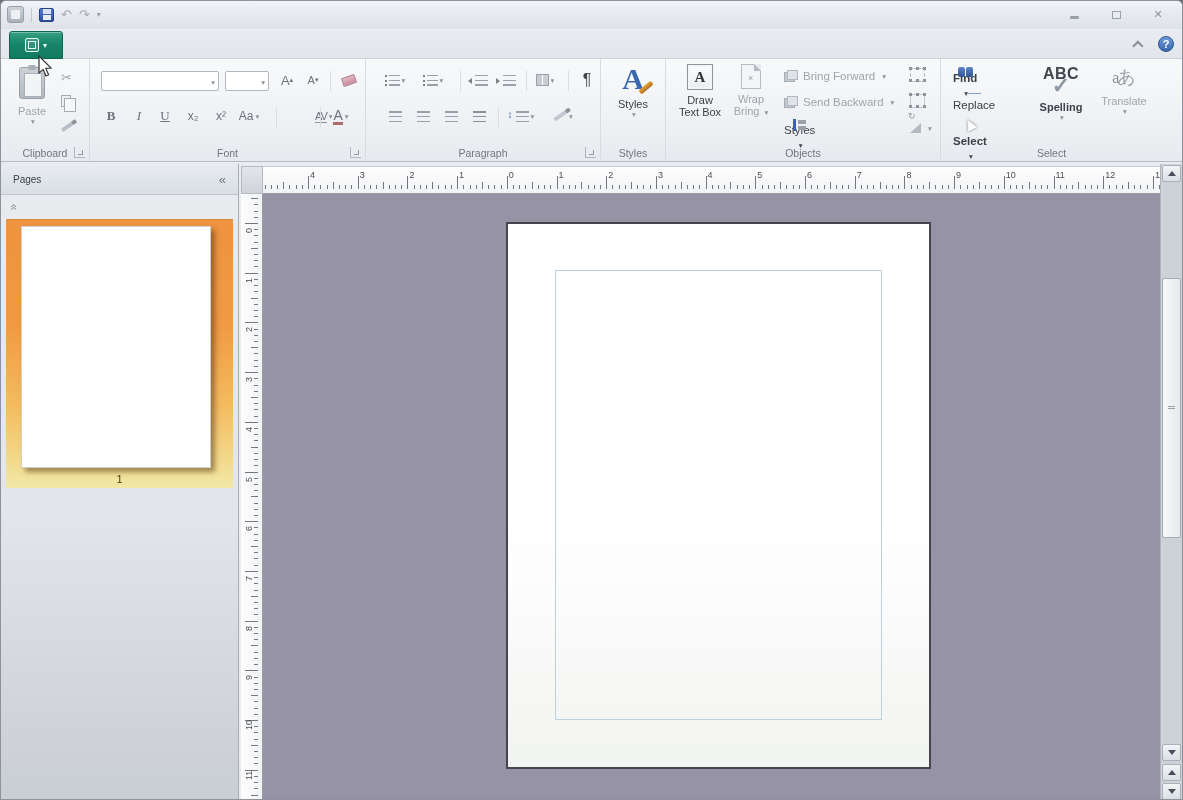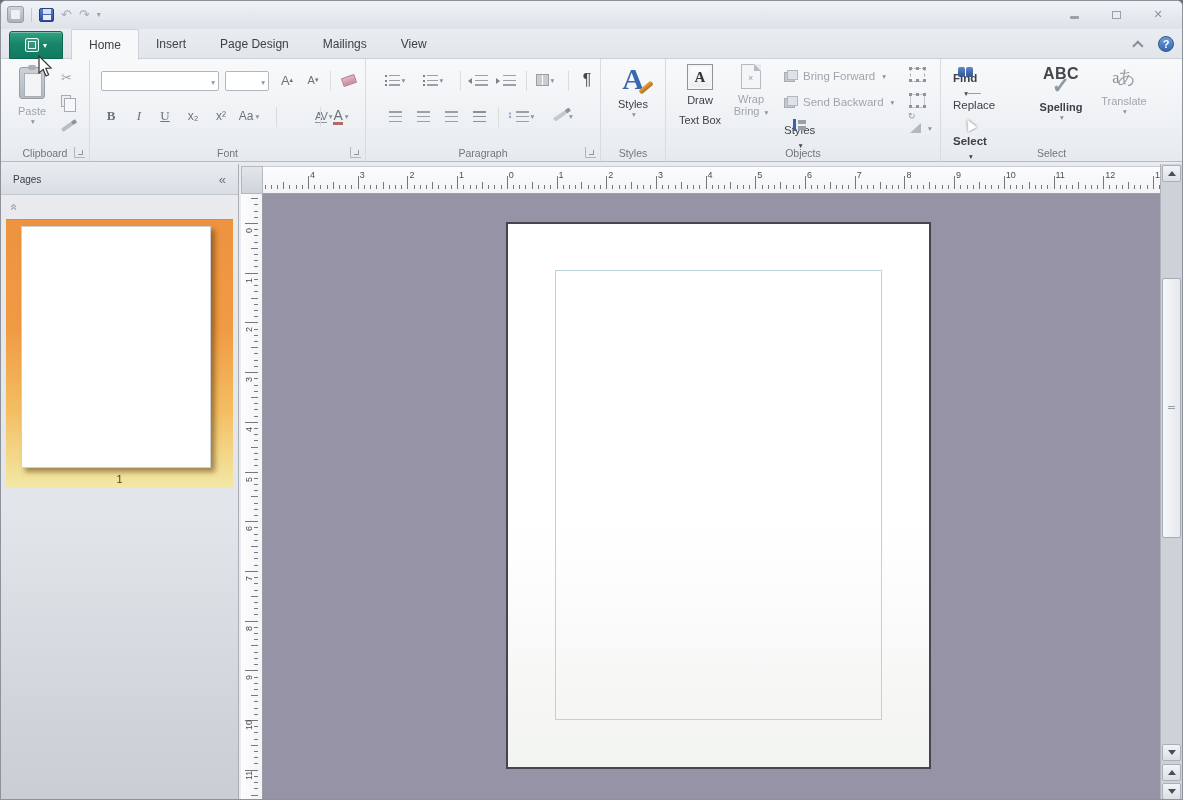--- a/index.html
+++ b/index.html
@@ -255,27 +255,20 @@
         </span>
       <span class="win-btn">✕</span>
     </div>
   </div>
 
   <div class="tabrow">
     <div class="file-btn">
       <span class="file-glyph"></span>
       <span class="file-dd">▾</span>
     </div>
-    <div class="tabs">
-      <div class="tab active">Home</div>
-      <div class="tab">Insert</div>
-      <div class="tab">Page Design</div>
-      <div class="tab">Mailings</div>
-      <div class="tab">View</div>
-    </div>
     <div class="ribbon-right">
       <span class="caret-up"></span>
       <span class="help-btn">?</span>
     </div>
   </div>
 
   <div class="ribbon">
 
     <div class="rgroup" style="left:0;width:89px;">
       <div class="paste-btn">
@@ -402,21 +395,21 @@
       </div>
       <div class="rgroup-label">Styles</div>
     </div>
 
     <div class="rgroup" style="left:665px;width:275px;">
       <div class="bigbtn" style="left:8px;width:52px;top:5px;">
         <span class="dtb-icon">
             <span>A</span>
           </span>
         <span class="biglabel en" style="margin-top:4px;">Draw</span>
-        <span class="biglabel en" style="margin-top:8px;">Text Box</span>
+        <span class="biglabel en" style="margin-top:0;">Text Box</span>
       </div>
       <div class="bigbtn" style="left:62px;width:46px;top:5px;">
         <span class="page-icon">
             <span class="x">×</span>
           </span>
         <span class="biglabel dis" style="margin-top:4px;">Wrap</span>
         <span class="biglabel dis" style="margin-top:0;"><span>Bring</span> <span class="dd">▾</span></span>
       </div>
       <div class="objrow dis" style="left:118px;top:8px;">
         <span class="sq-icon"></span>

